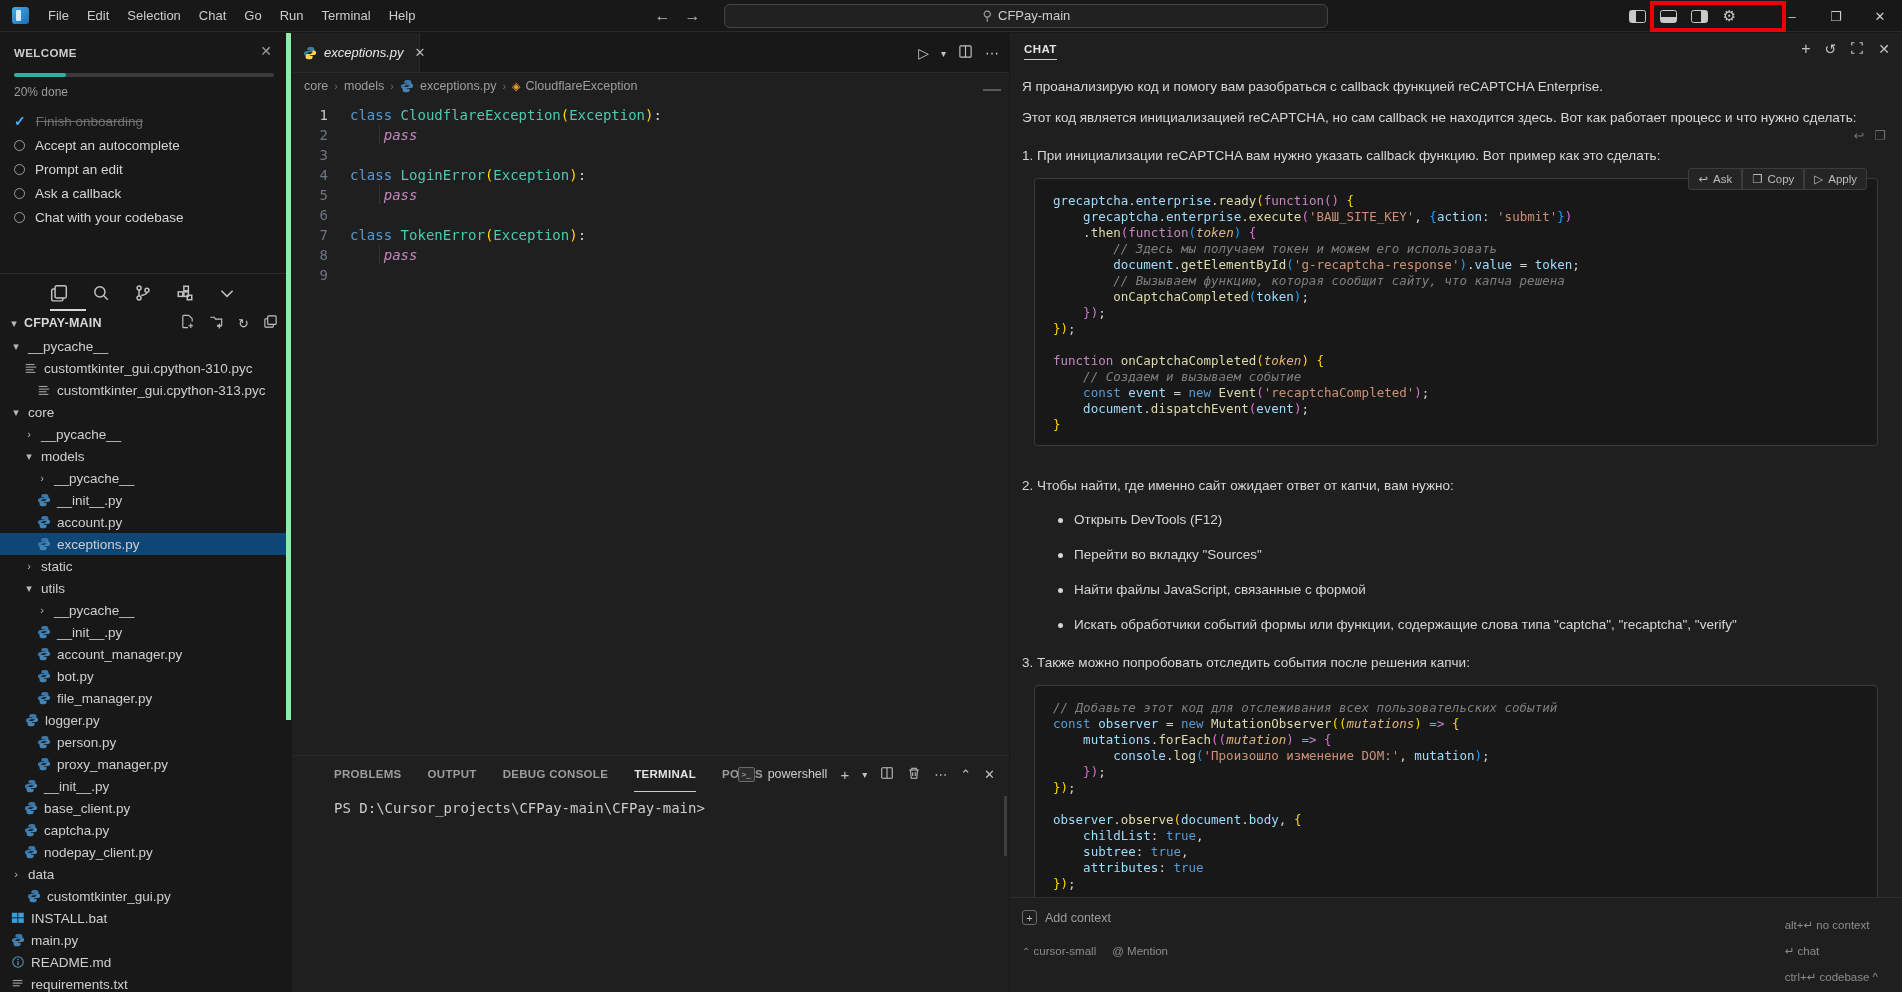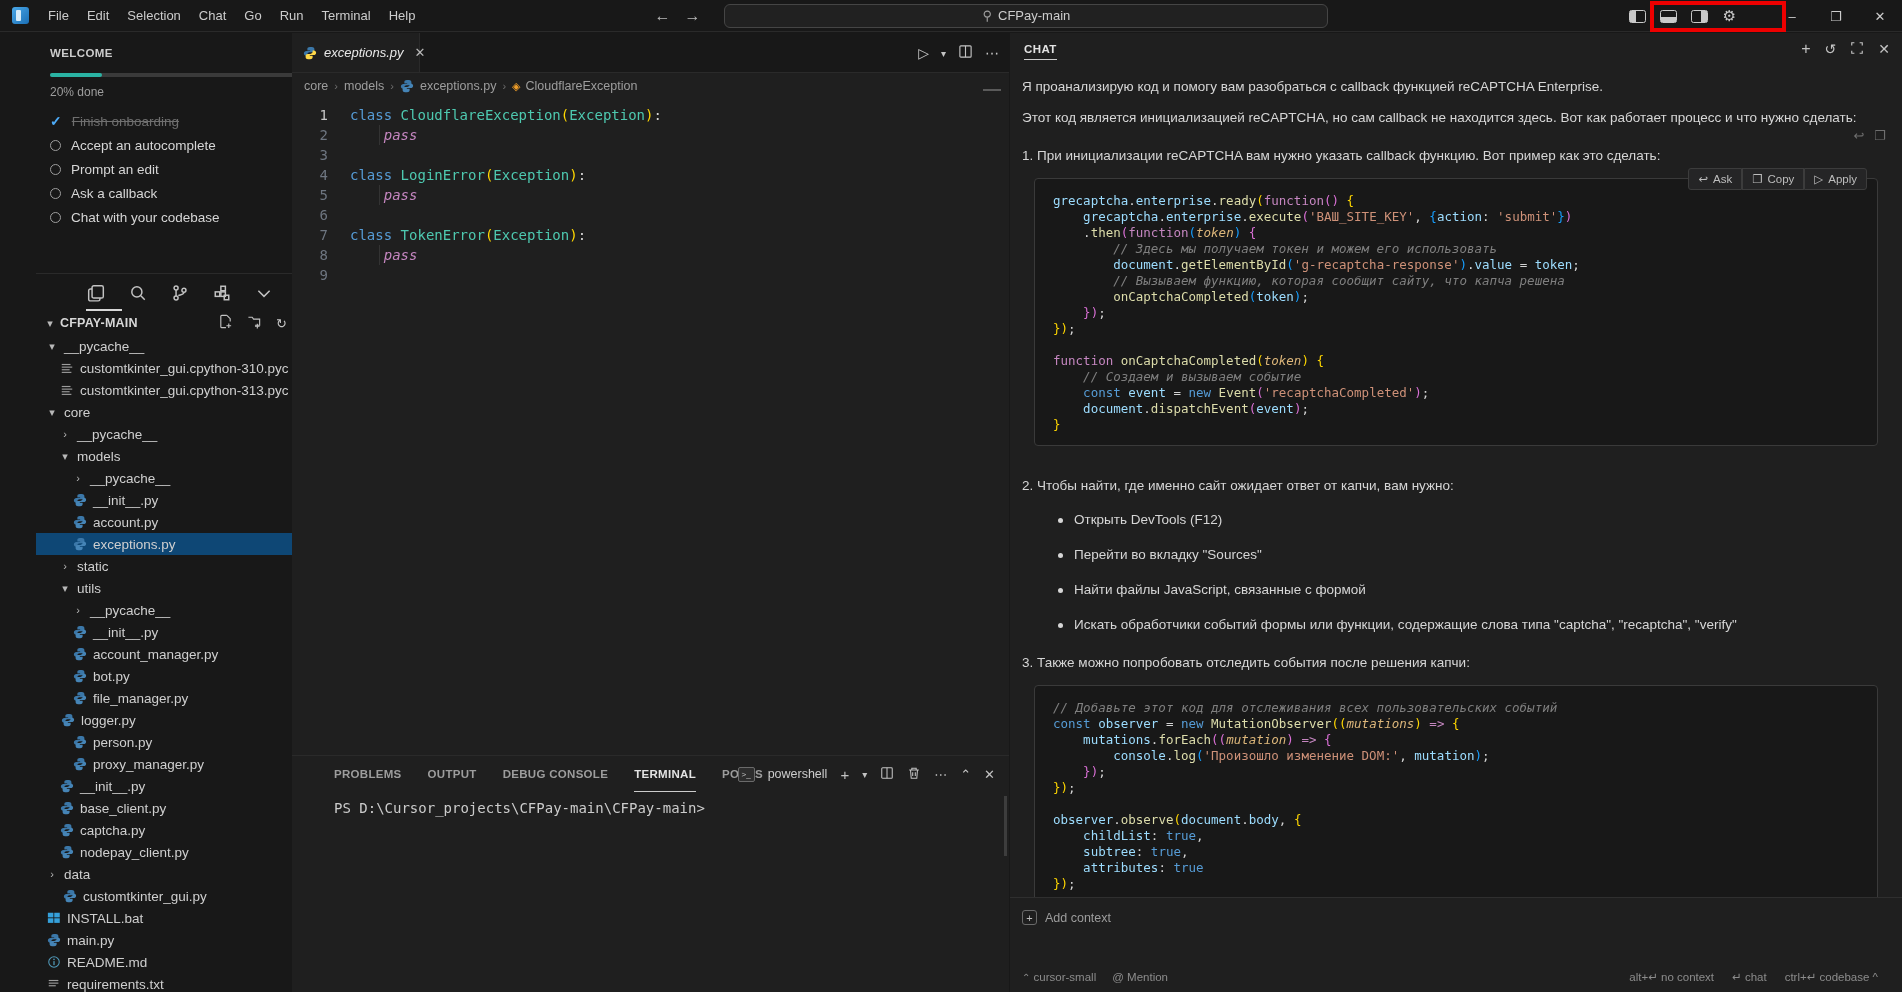--- a/index.html
+++ b/index.html
@@ -26,21 +26,21 @@
   .panel-ic.bottom::before{ content:""; position:absolute; left:0; right:0; bottom:0; height:5px; background:#c9c9c9; }
   .panel-ic.right::before { content:""; position:absolute; right:0; top:0; bottom:0; width:6px; background:#c9c9c9; }
   .gear { font-size:15px; color:#c9c9c9; margin:0 8px; }
   .win-btn { width:44px; height:32px; display:flex; align-items:center; justify-content:center;
     color:#cccccc; font-size:13px; }
   #red-box { position:absolute; left:1650px; top:1px; width:136px; height:31px;
     border:4px solid #ee0000; z-index:50; pointer-events:none; }
 
   
   #sidebar { position:absolute; left:0; top:33px; width:291px; height:687px;
-    background:#181818; border-right:3px solid #86efac;margin-left:36px; }
+    background:#181818; border-right:5px solid #86efac; }
   #welcome { position:relative; padding:14px 12px 0 14px; height:240px; }
   #welcome-title { font-size:11.5px; font-weight:bold; letter-spacing:.4px; color:#cccccc; }
   #welcome-close { position:absolute; right:14px; top:10px; color:#9d9d9d; font-size:14px; }
   #wprog { margin-top:14px; height:4px; background:#3a3a3a; border-radius:2px; position:relative; }
   #wprog-fill { position:absolute; left:0; top:0; bottom:0; border-radius:2px; background:#2ab3a3; }
   #wprog-label { margin-top:8px; font-size:12px; color:#9d9d9d; }
   .task { display:flex; align-items:center; gap:10px; height:24px; font-size:13.5px; color:#d6d6d6; }
   .task:first-of-type { margin-top:10px; }
   .task .ring { width:11px; height:11px; border:1.6px solid #9d9d9d; border-radius:50%; flex:none; }
   .task.done .ring { border:none; width:auto; height:auto; color:#4dabf7; font-size:14px; font-weight:bold; }
@@ -122,21 +122,21 @@
     padding-left:52px; margin-bottom:15px; }
   .chat-li::before { content:""; position:absolute; left:36px; top:8px; width:5px; height:5px;
     border-radius:50%; background:#d6d6d6; }
   #chat-input { position:absolute; left:0; right:0; bottom:0; height:95px; border-top:1px solid #2f2f2f; padding:12px 14px 0 12px; }
   #add-context { display:flex; align-items:center; gap:8px; color:#9d9d9d; font-size:12.5px; }
   #add-context .plusbox { width:15px; height:15px; border:1px solid #6a6a6a; border-radius:3px;
     display:flex; align-items:center; justify-content:center; font-size:11px; color:#bdbdbd; }
   #chat-placeholder { margin-top:12px; font-size:13px; color:#7a7a7a; }
   #chat-bottom { position:absolute; left:12px; right:24px; bottom:8px; display:flex; align-items:center;
     font-size:11.5px; color:#8c8c8c; gap:16px;justify-content:space-between; }
-  #chat-bottom .right { margin-left:auto; display:flex; gap:18px; }
+  #chat-bottom .right { margin-left:auto; display:flex; gap:12px;flex-direction:column; }
 </style>
 </head>
 <body>
 
 <div id="app">
 
   <header id="titlebar">
     <div id="logo"></div>
     <nav id="menubar" style="display: flex;">
         <span class="menu-item">File</span>
@@ -271,21 +271,21 @@
           <span class="ticon">
             <svg viewBox="0 0 16 16" stroke="#9d9d9d" stroke-width="1.3">
               <line x1="2" y1="4" x2="12" y2="4"></line>
               <line x1="2" y1="7" x2="14" y2="7"></line>
               <line x1="2" y1="10" x2="11" y2="10"></line>
               <line x1="2" y1="13" x2="13" y2="13"></line>
             </svg>
           </span>
           <span>customtkinter_gui.cpython-310.pyc</span>
         </div>
-        <div class="trow" style="padding-left: 23px;">
+        <div class="trow" style="padding-left: 36px;">
           <span class="ticon">
             <svg viewBox="0 0 16 16" stroke="#9d9d9d" stroke-width="1.3">
               <line x1="2" y1="4" x2="12" y2="4"></line>
               <line x1="2" y1="7" x2="14" y2="7"></line>
               <line x1="2" y1="10" x2="11" y2="10"></line>
               <line x1="2" y1="13" x2="13" y2="13"></line>
             </svg>
           </span>
           <span>customtkinter_gui.cpython-313.pyc</span>
         </div>

